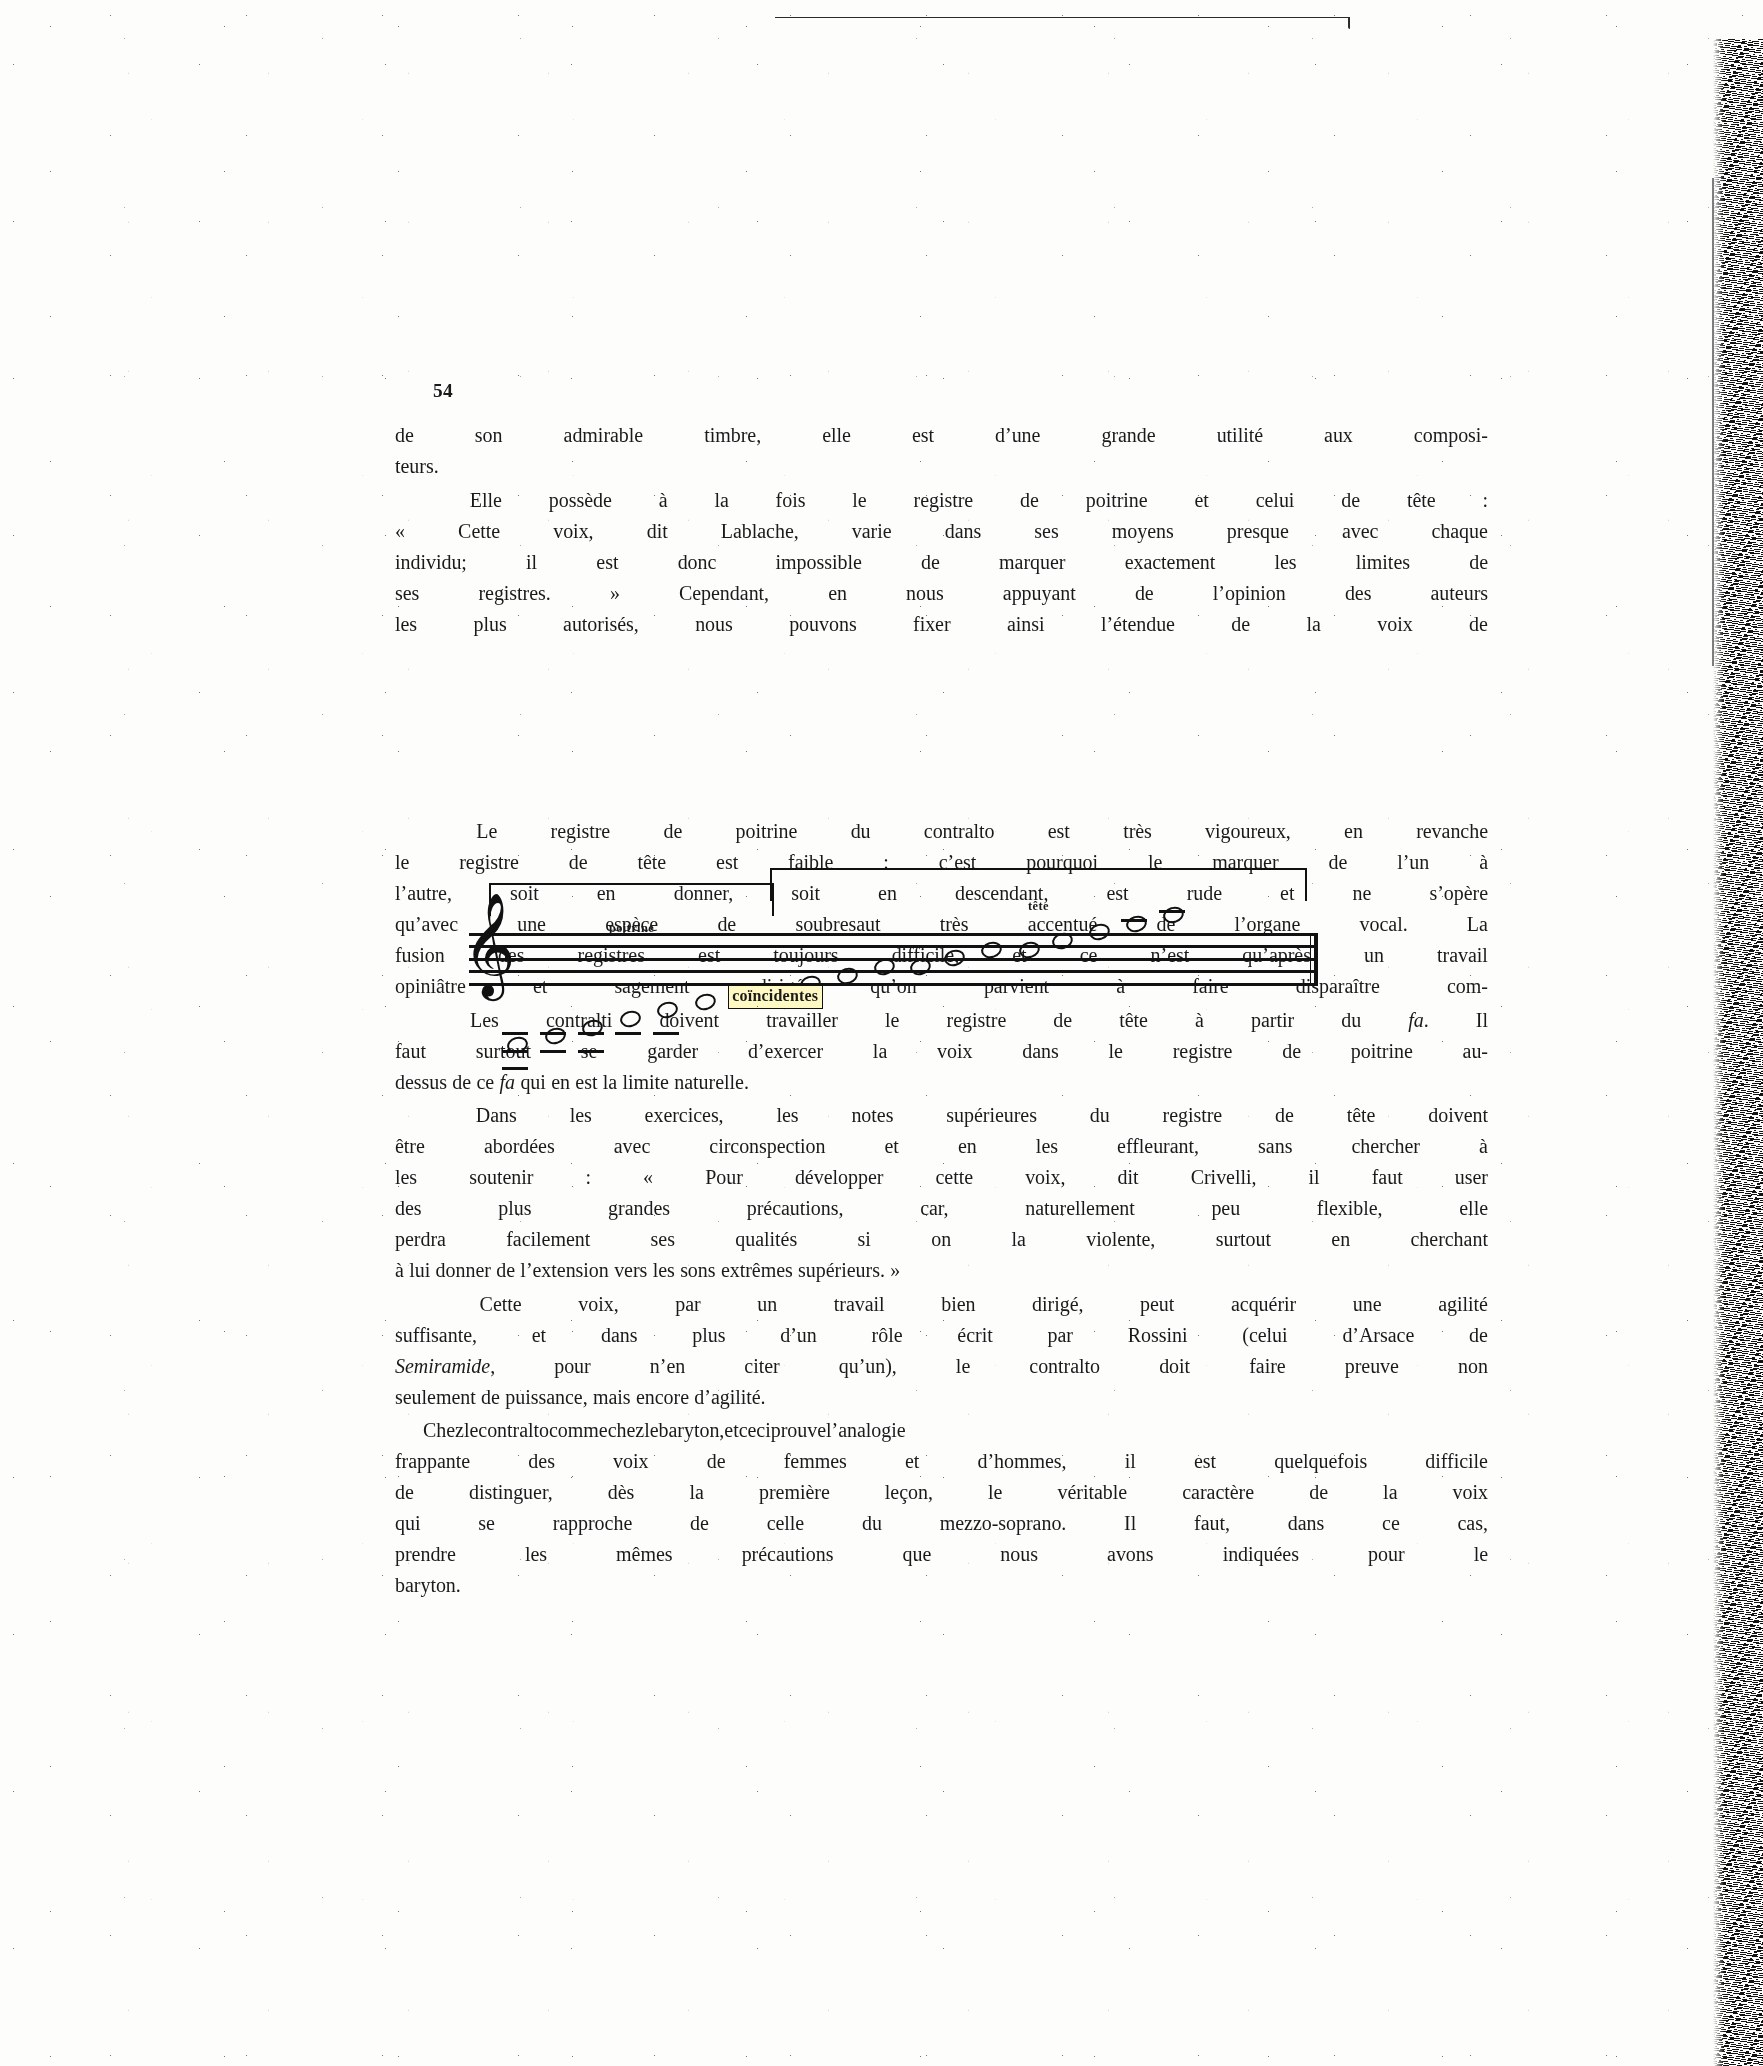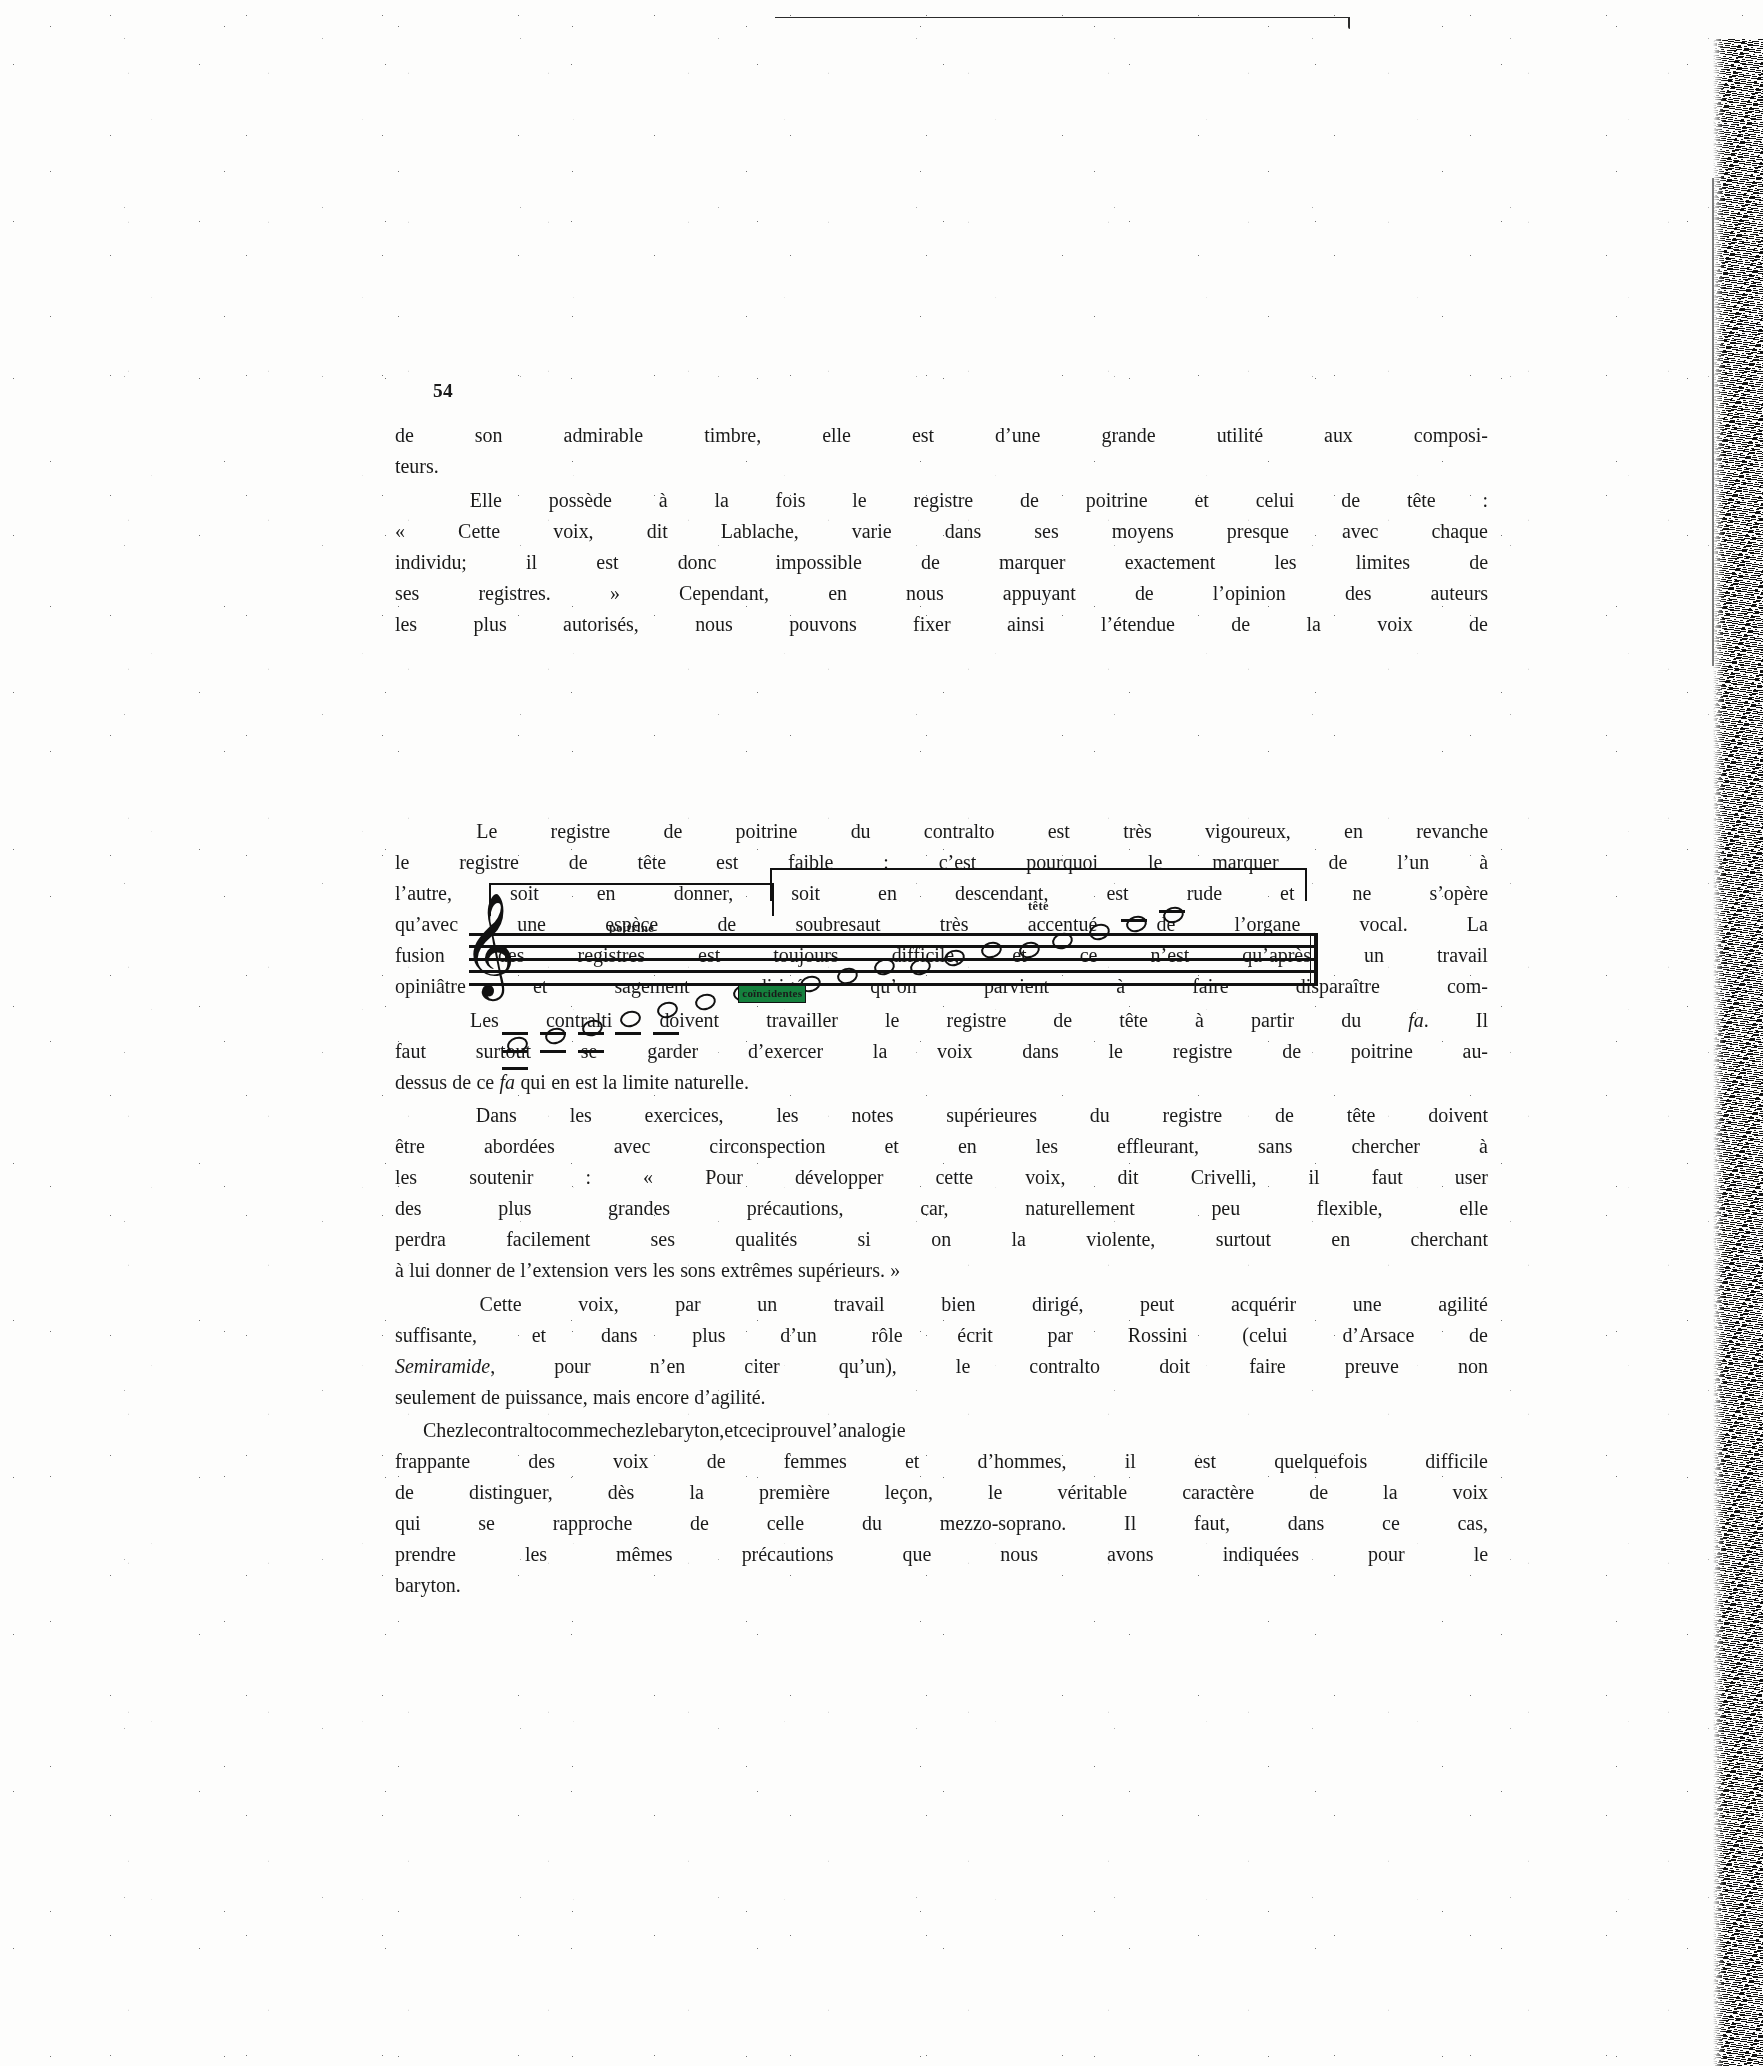--- a/index.html
+++ b/index.html
@@ -240,28 +240,28 @@
   }
   .ledger {
     position: absolute;
     width: 26px;
     height: 2.5px;
     background: #111;
   }
 
   #coincidentes-box {
     position: absolute;
-    left: 269px;
+    left: 259px;
     top: 134px;
     border: 1.7px solid #111;
     padding: 1.2px 3.3px 2.5px 3.3px;
-    font-size: 11px;
+    font-size: 16px;
     font-weight: 700;
     letter-spacing: 0.2px;
-    background: #15803d;
+    background: #fef9c3;
   }
 </style>
 </head>
 <body>
 
 <div id="scan-page">
 
   <div id="top-streak"></div>
   <div id="right-edge-band"></div>
   <div id="right-edge-rule"></div>

